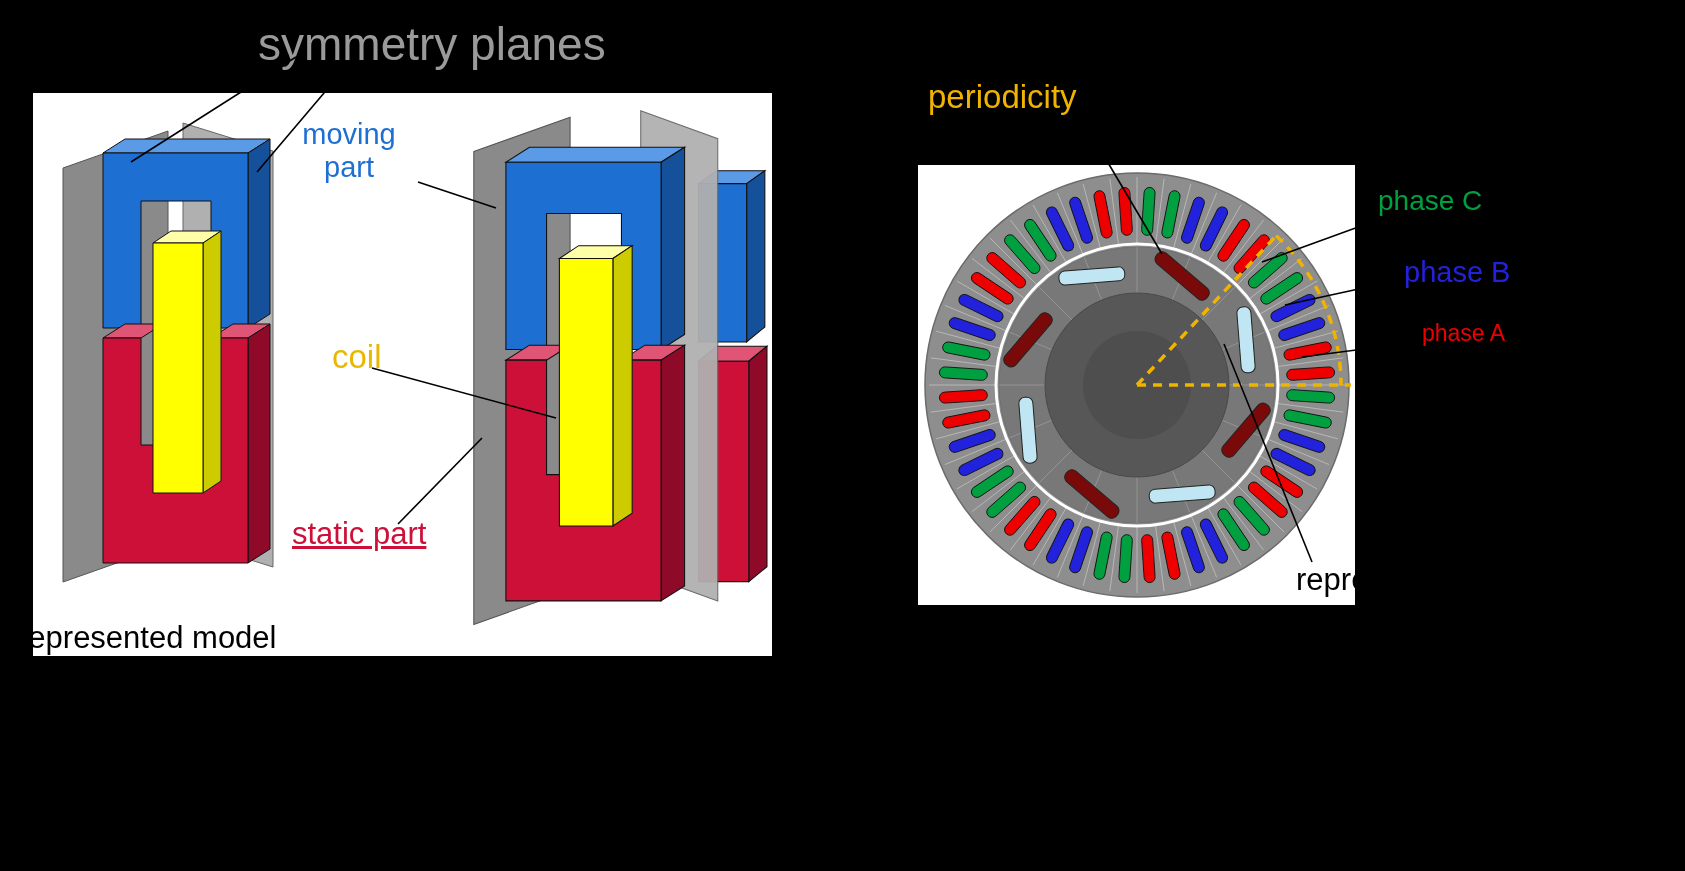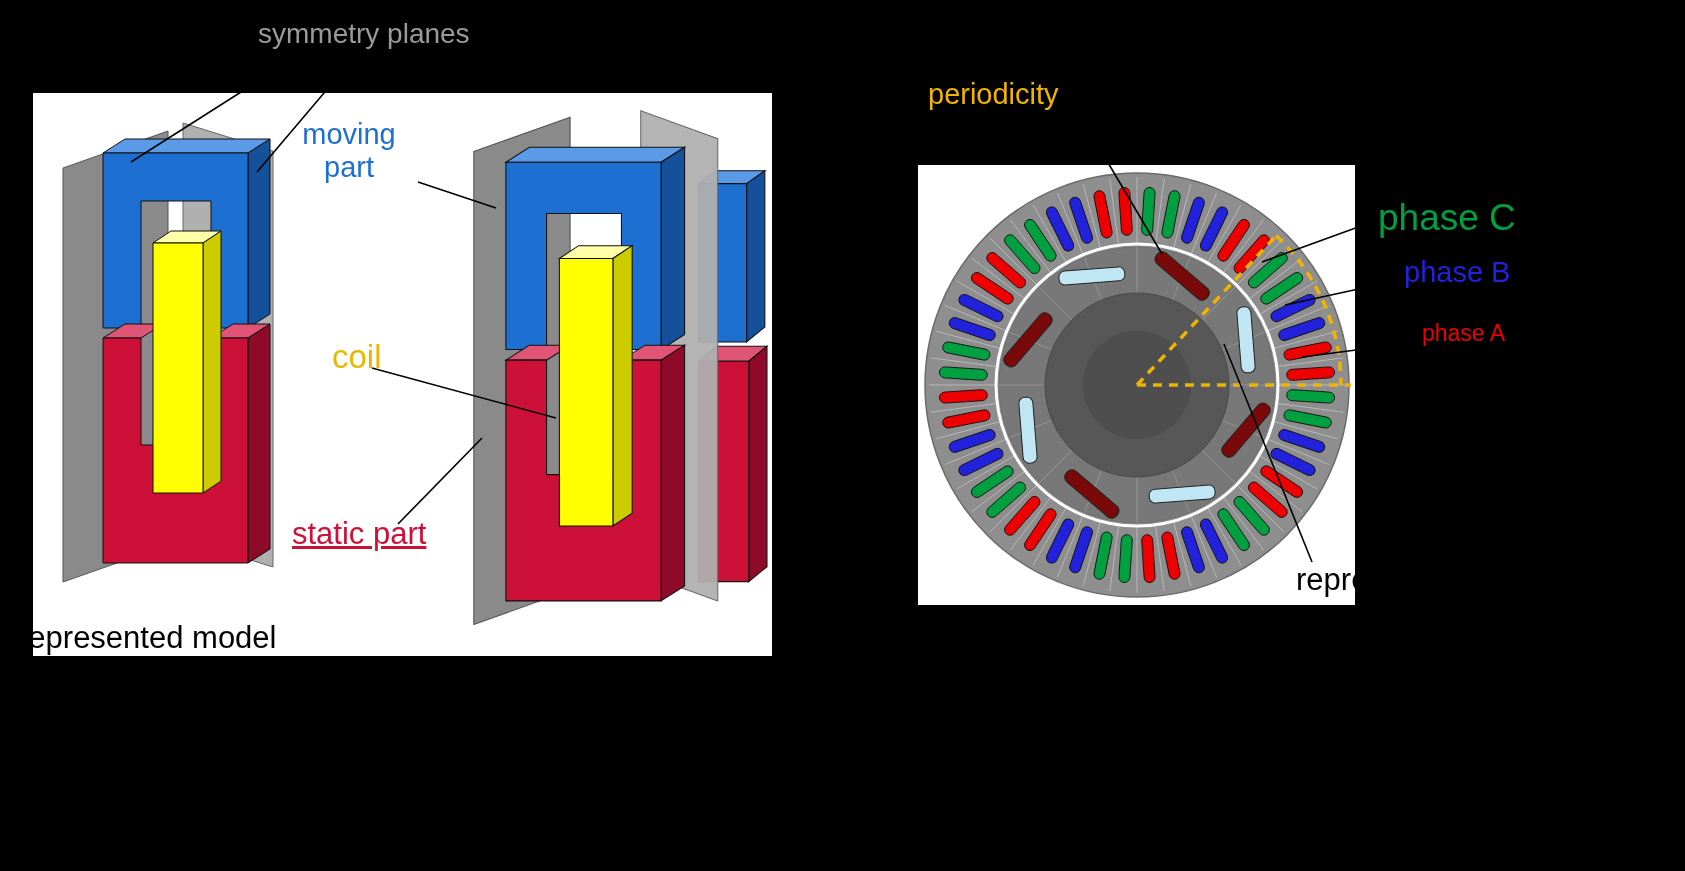--- a/index.html
+++ b/index.html
@@ -15,27 +15,27 @@
     background:#fff;
   }
   #left-panel{left:33px;top:93px;width:739px;height:563px;}
   #right-panel{left:918px;top:165px;width:437px;height:440px;}
   .label{
     position:absolute;
     z-index:5;
     white-space:pre-wrap;
     line-height:1.15;
   }
-  #lbl-symmetry{left:258px;top:18px;font-size:28px;color:var(--label-gray);}
+  #lbl-symmetry{left:258px;top:18px;font-size:46px;color:var(--label-gray);}
   #lbl-moving{left:280px;top:118px;width:138px;text-align:center;font-size:29px;color:var(--moving-part);}
   #lbl-coil{left:332px;top:338px;font-size:33px;color:var(--coil-label);}
   #lbl-static{left:292px;top:516px;font-size:31px;color:var(--static-part);text-decoration:underline;}
   #lbl-left-caption{left:18px;top:620px;font-size:31px;color:var(--caption-text);}
-  #lbl-periodicity{left:928px;top:78px;font-size:29px;color:var(--periodicity);}
-  #lbl-phase-c{left:1378px;top:197px;font-size:37px;color:var(--phase-c);}
+  #lbl-periodicity{left:928px;top:78px;font-size:33px;color:var(--periodicity);}
+  #lbl-phase-c{left:1378px;top:185px;font-size:28px;color:var(--phase-c);}
   #lbl-phase-b{left:1404px;top:256px;font-size:29px;color:var(--phase-b);}
   #lbl-phase-a{left:1422px;top:320px;font-size:23px;color:var(--phase-a);}
   #lbl-right-caption{left:1296px;top:562px;font-size:31px;color:var(--caption-text);white-space:nowrap;}
   #overlay{
     position:absolute;left:0;top:0;width:1685px;height:871px;
     z-index:10;pointer-events:none;
   }
   #overlay line{stroke:var(--annotation-line);stroke-width:1.6;}
   
   .plane-d{fill:var(--plane-dark);stroke:#555;stroke-width:1;}

